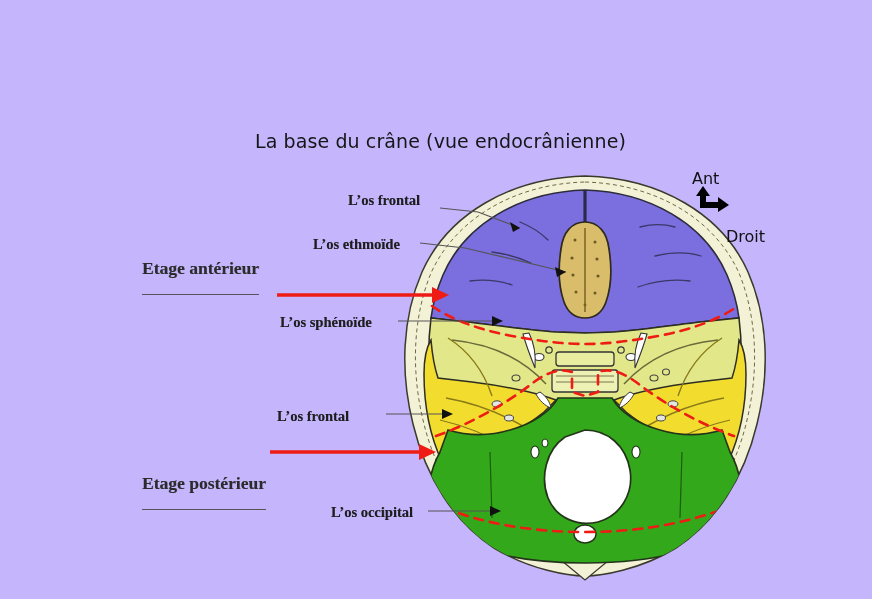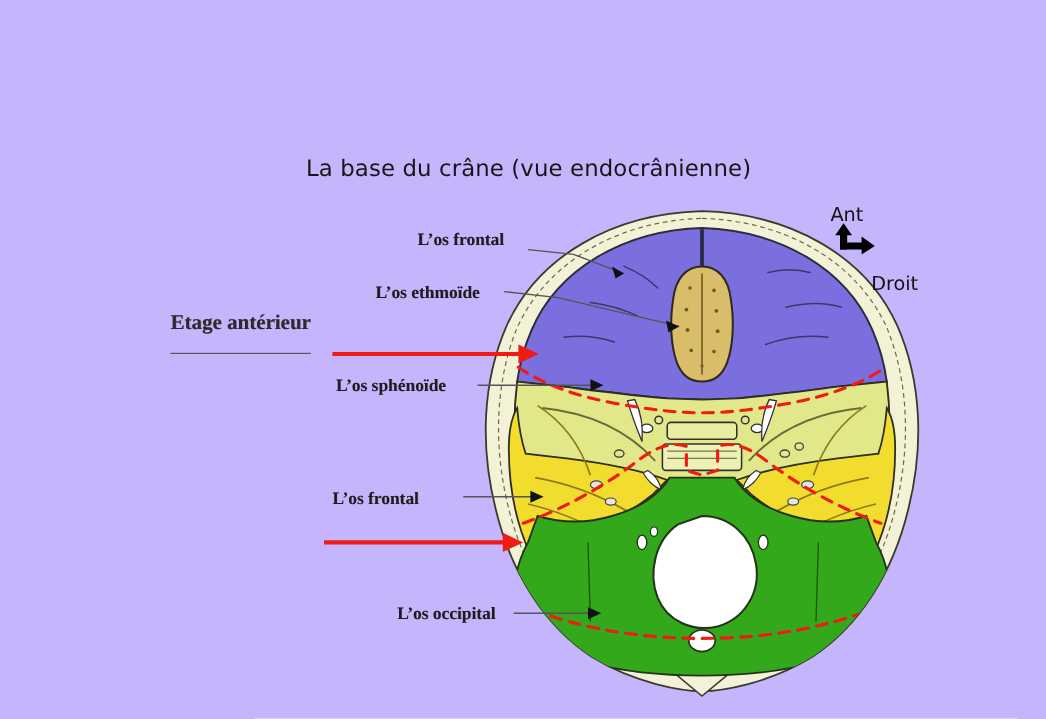--- a/index.html
+++ b/index.html
@@ -266,20 +266,21 @@
 
       <path d="M703,186 L710,196 L706,196 L706,208 L700,208 L700,196 L696,196 Z"></path>
 
       <path d="M700,208 L700,202 L718,202 L718,197 L729,205 L718,212 L718,208 Z"></path>
     </g>
   </svg>
 
   <div id="page-title">La base du crâne (vue endocrânienne)</div>
 
   <div class="stage-label" id="stage-anterior">Etage antérieur</div>
+  <div class="stage-label" id="stage-posterior">Etage postérieur</div>
 
   <div class="bone-label" id="label-frontal">L’os frontal</div>
   <div class="bone-label" id="label-ethmoid">L’os ethmoïde</div>
   <div class="bone-label" id="label-sphenoid">L’os sphénoïde</div>
   <div class="bone-label" id="label-temporal">L’os frontal</div>
   <div class="bone-label" id="label-occipital">L’os occipital</div>
 
   <div class="compass-text" id="compass-ant">Ant</div>
   <div class="compass-text" id="compass-droit">Droit</div>
 

